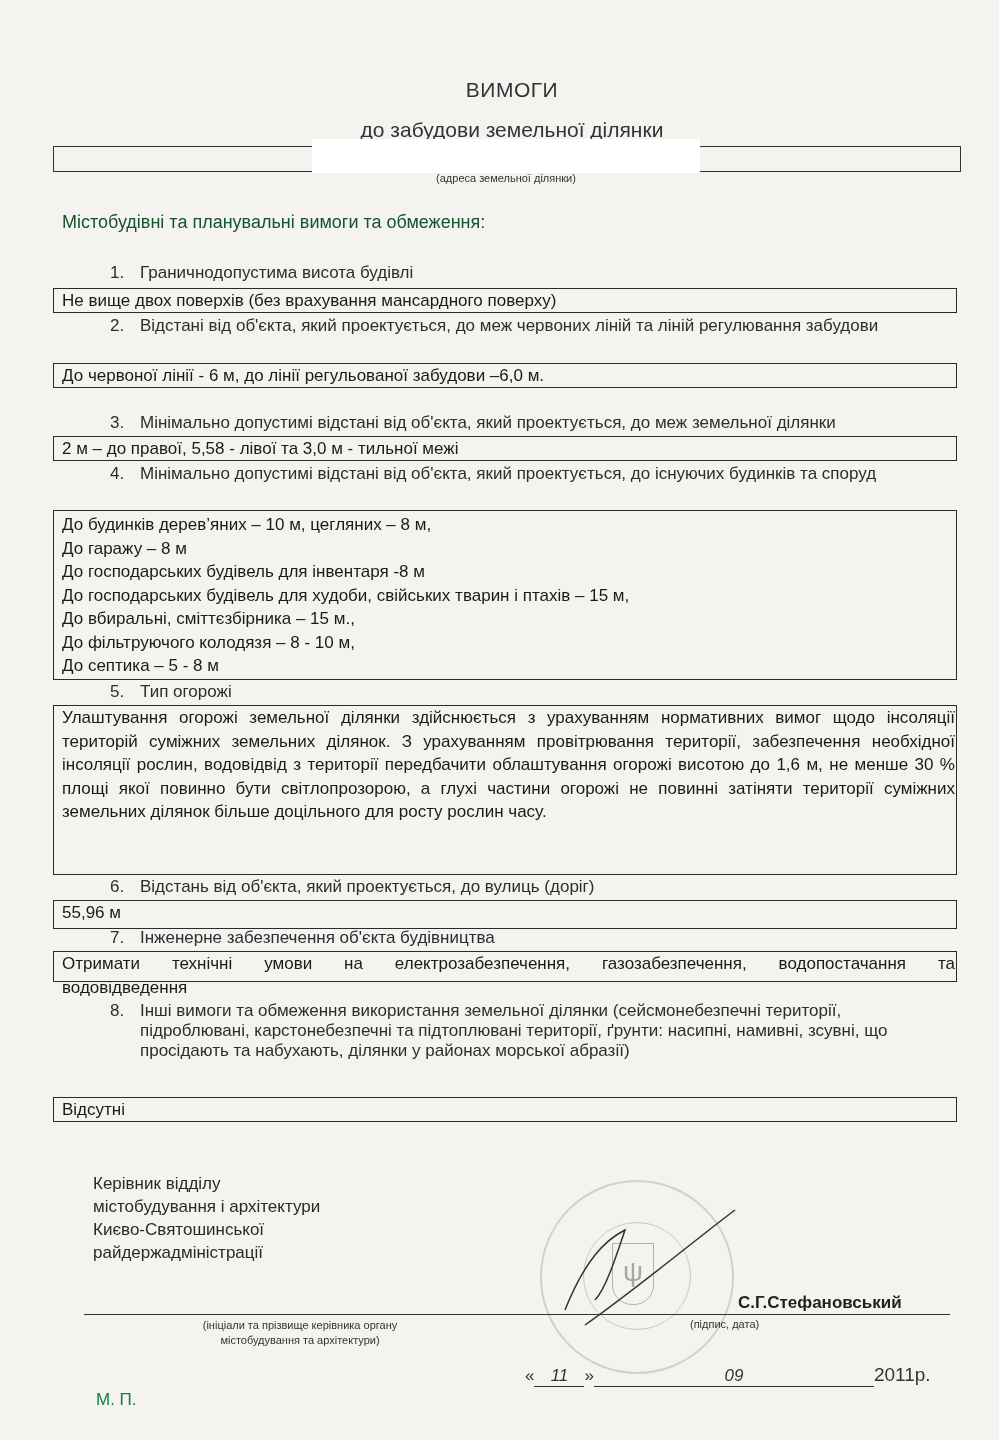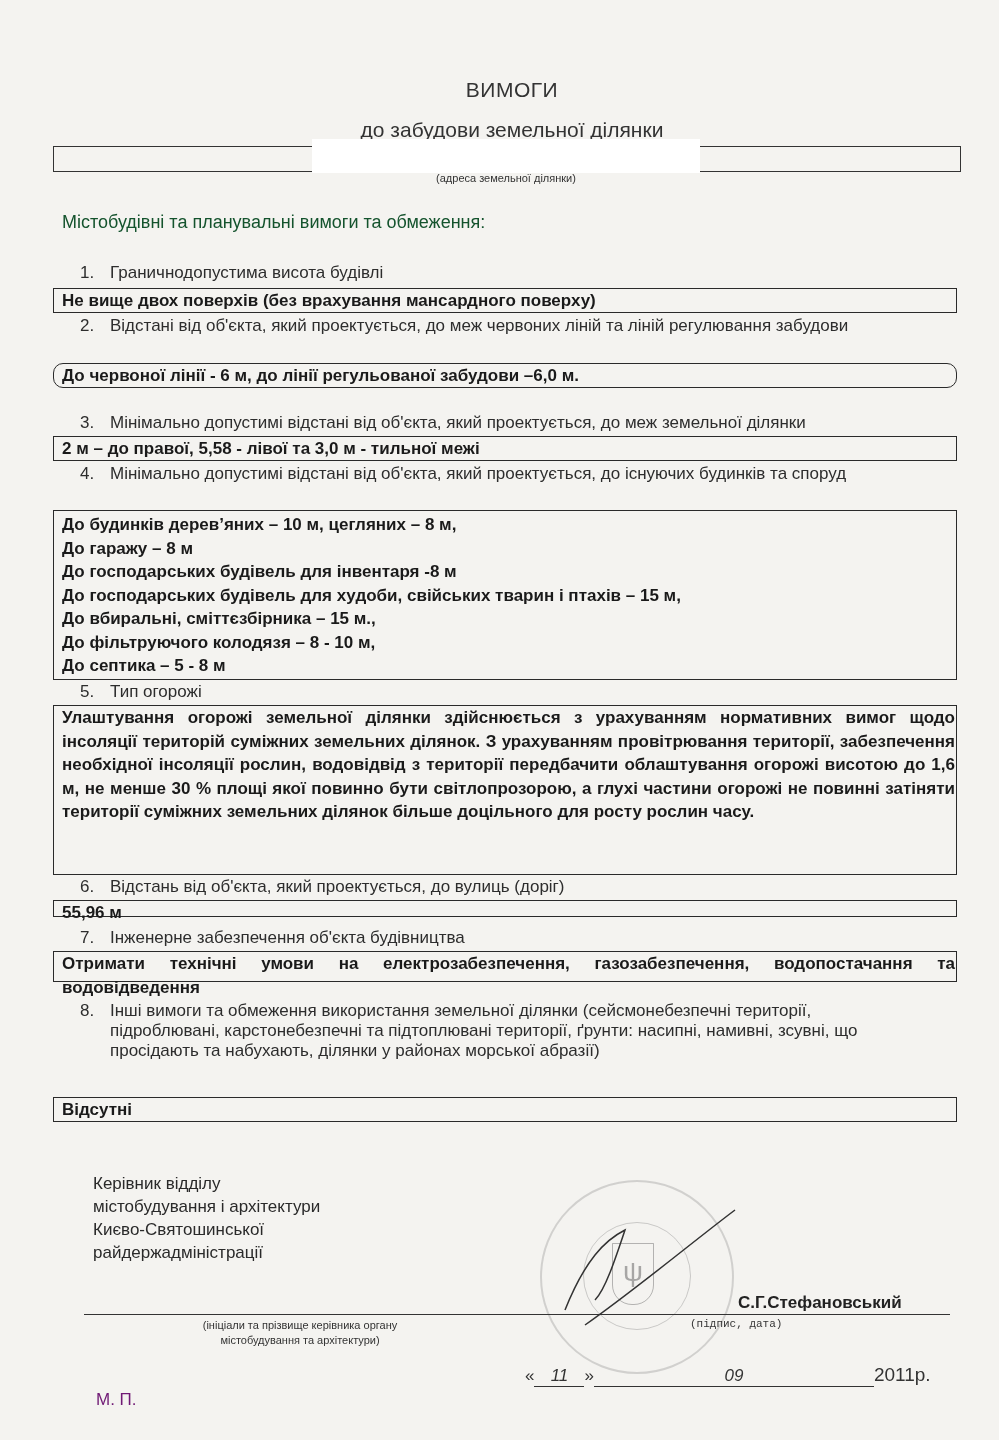--- a/index.html
+++ b/index.html
@@ -8,32 +8,32 @@
     background:#f4f3f0;
     font-family:"Liberation Sans", sans-serif; color:#1b1b1b;
   }
   .abs { position:absolute; }
   .title { left:0; width:1024px; text-align:center; top:78px; font-size:21px; letter-spacing:0.5px; color:#333; }
   .subtitle { left:0; width:1024px; text-align:center; top:118px; font-size:21px; color:#333; }
   .addr-box { left:53px; top:146px; width:906px; height:24px; border:1.5px solid #333; }
   .addr-redact { left:312px; top:139px; width:388px; height:34px; background:#fff; }
   .addr-caption { left:0; width:1012px; text-align:center; top:172px; font-size:11px; color:#333; }
   .section { left:62px; top:212px; font-size:18px; font-weight:normal; color:#14532d; }
-  .item { left:80px; font-size:17px; color:#2d2d2d; line-height:20px; }
+  .item { left:110px; font-size:17px; color:#2d2d2d; line-height:20px; }
   .item .num { display:inline-block; width:30px; }
   .item .txt { display:inline-block; vertical-align:top; }
-  .box { left:53px; width:904px; border:1.5px solid #2a2a2a; font-weight:bold; font-size:17px; line-height:23.5px; padding:0 0 0 8px; box-sizing:border-box; color:#1a1a1a; }
+  .box { left:53px; width:904px; border:1.5px solid #2a2a2a; font-weight:normal; font-size:17px; line-height:23.5px; padding:0 0 0 8px; box-sizing:border-box; color:#1a1a1a; }
   .just { text-align:justify; text-align-last:left; padding-right:1px; }
   .sig-left { left:93px; top:1172px; font-size:17px; font-weight:normal; line-height:23px; color:#2a2a2a; }
   .sig-line { left:84px; top:1314px; width:866px; border-top:1.5px solid #333; }
   .cap1 { left:165px; top:1318px; width:270px; text-align:center; font-size:11px; line-height:15px; color:#333; }
-  .cap2 { left:690px; top:1318px; font-size:11px; color:#333;font-family:Liberation Mono, monospace; }
+  .cap2 { left:690px; top:1318px; font-size:11px; color:#333; }
   .name { left:738px; top:1293px; font-size:17px; font-weight:bold; color:#222; }
   .date { left:525px; top:1364px; font-size:17px; color:#333; }
-  .mp { left:96px; top:1390px; font-size:17px; color:#701a75; }
+  .mp { left:96px; top:1390px; font-size:17px; color:#15803d; }
   .stamp { left:540px; top:1180px; width:190px; height:190px; border-radius:50%; border:2px solid rgba(120,120,120,0.35); opacity:0.8; }
   .stamp-inner { left:583px; top:1222px; width:106px; height:106px; border-radius:50%; border:1.5px solid rgba(120,120,120,0.35); }
   .trident { left:612px; top:1243px; width:40px; height:60px; border:1.5px solid rgba(100,100,100,0.45); border-radius:0 0 20px 20px; font-size:28px; text-align:center; color:rgba(90,90,90,0.5); line-height:56px; }
 </style>
 </head>
 <body>
 
 <div class="abs title">ВИМОГИ</div>
 <div class="abs subtitle">до забудови земельної ділянки</div>
 <div class="abs addr-box"></div>
@@ -43,21 +43,21 @@
 <div class="abs section">Містобудівні та планувальні вимоги та обмеження:</div>
 
 <div class="abs item" style="top:263px;">
   <span class="num">1.</span><span class="txt">Граничнодопустима висота будівлі</span>
 </div>
 <div class="abs box" style="top:288px;height:25px;">Не вище двох поверхів  (без врахування мансардного поверху)</div>
 
 <div class="abs item" style="top:316px;width:860px;">
   <span class="num">2.</span><span class="txt" style="width:828px;">Відстані від об'єкта, який проектується, до меж червоних ліній та ліній регулювання забудови</span>
 </div>
-<div class="abs box" style="top:363px;height:25px;border-radius:10px;">До червоної лінії - 6 м, до лінії регульованої забудови –6,0 м.</div>
+<div class="abs box" style="top:363px;height:25px;">До червоної лінії - 6 м, до лінії регульованої забудови –6,0 м.</div>
 
 <div class="abs item" style="top:389px;width:860px;margin-top:24px;">
   <span class="num">3.</span><span class="txt" style="width:800px;">Мінімально допустимі відстані від об'єкта, який проектується, до меж земельної ділянки</span>
 </div>
 <div class="abs box" style="top:436px;height:25px;">2 м – до правої, 5,58 - лівої та 3,0 м - тильної межі</div>
 
 <div class="abs item" style="top:464px;width:860px;">
   <span class="num">4.</span><span class="txt" style="width:830px;">Мінімально допустимі відстані від об'єкта, який проектується, до існуючих будинків та споруд</span>
 </div>
 <div class="abs box" style="top:510px;height:170px;padding-top:2px;">
@@ -71,21 +71,21 @@
 </div>
 
 <div class="abs item" style="top:682px;">
   <span class="num">5.</span><span class="txt">Тип огорожі</span>
 </div>
 <div class="abs box just" style="top:705px;height:170px;">Улаштування огорожі земельної ділянки здійснюється з урахуванням нормативних вимог щодо інсоляції територій суміжних земельних ділянок. З урахуванням провітрювання території, забезпечення необхідної інсоляції рослин, водовідвід з території передбачити облаштування огорожі висотою до 1,6 м, не менше 30 % площі якої повинно бути світлопрозорою, а глухі частини огорожі не повинні затіняти території суміжних земельних ділянок більше доцільного для росту рослин часу.</div>
 
 <div class="abs item" style="top:877px;">
   <span class="num">6.</span><span class="txt">Відстань від об'єкта, який проектується, до вулиць (доріг)</span>
 </div>
-<div class="abs box" style="top:900px;height:17px;">55,96 м</div>
+<div class="abs box" style="top:900px;height:29px;">55,96 м</div>
 
 <div class="abs item" style="top:928px;">
   <span class="num">7.</span><span class="txt">Інженерне забезпечення об'єкта будівництва</span>
 </div>
 <div class="abs box just" style="top:951px;height:31px;word-spacing:18px;">Отримати технічні умови на  електрозабезпечення, газозабезпечення, водопостачання та водовідведення</div>
 
 <div class="abs item" style="top:1001px;width:860px;">
   <span class="num">8.</span><span class="txt" style="width:815px;">Інші вимоги та обмеження використання земельної ділянки (сейсмонебезпечні території, підроблювані, карстонебезпечні та підтоплювані території, ґрунти: насипні, намивні, зсувні, що просідають та набухають, ділянки у районах морської абразії)</span>
 </div>
 <div class="abs box" style="top:1097px;height:25px;">Відсутні</div>

